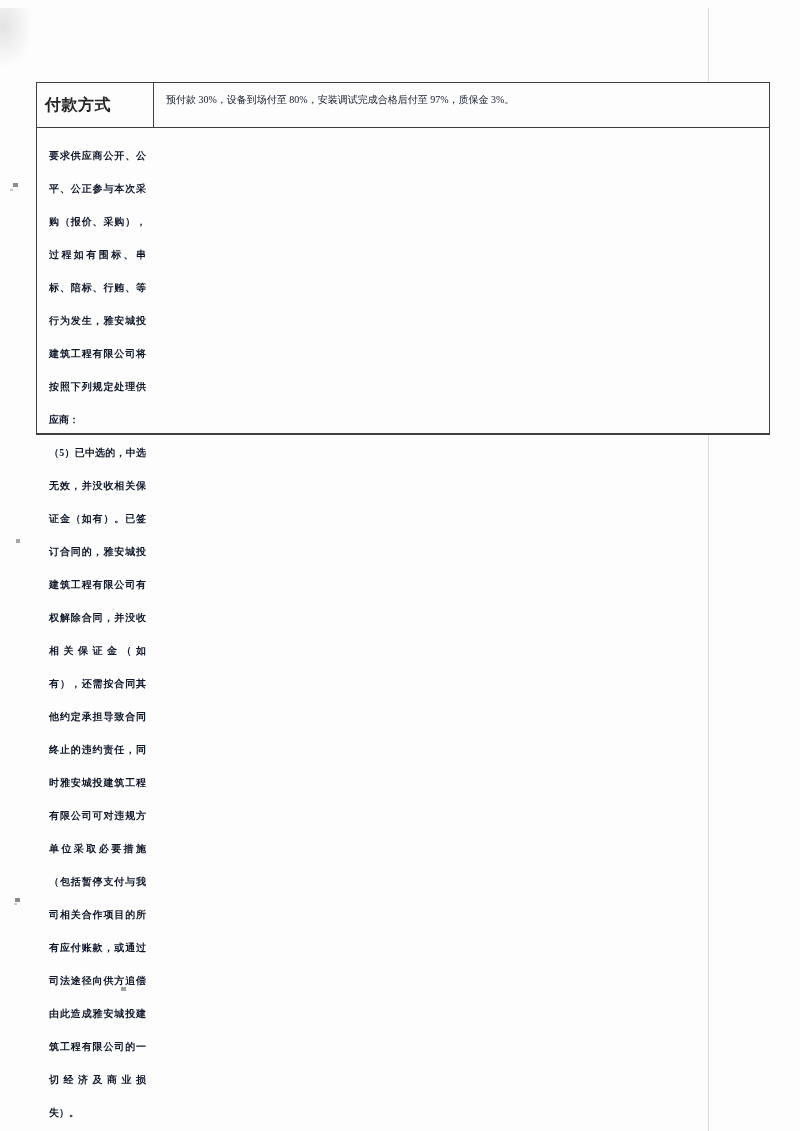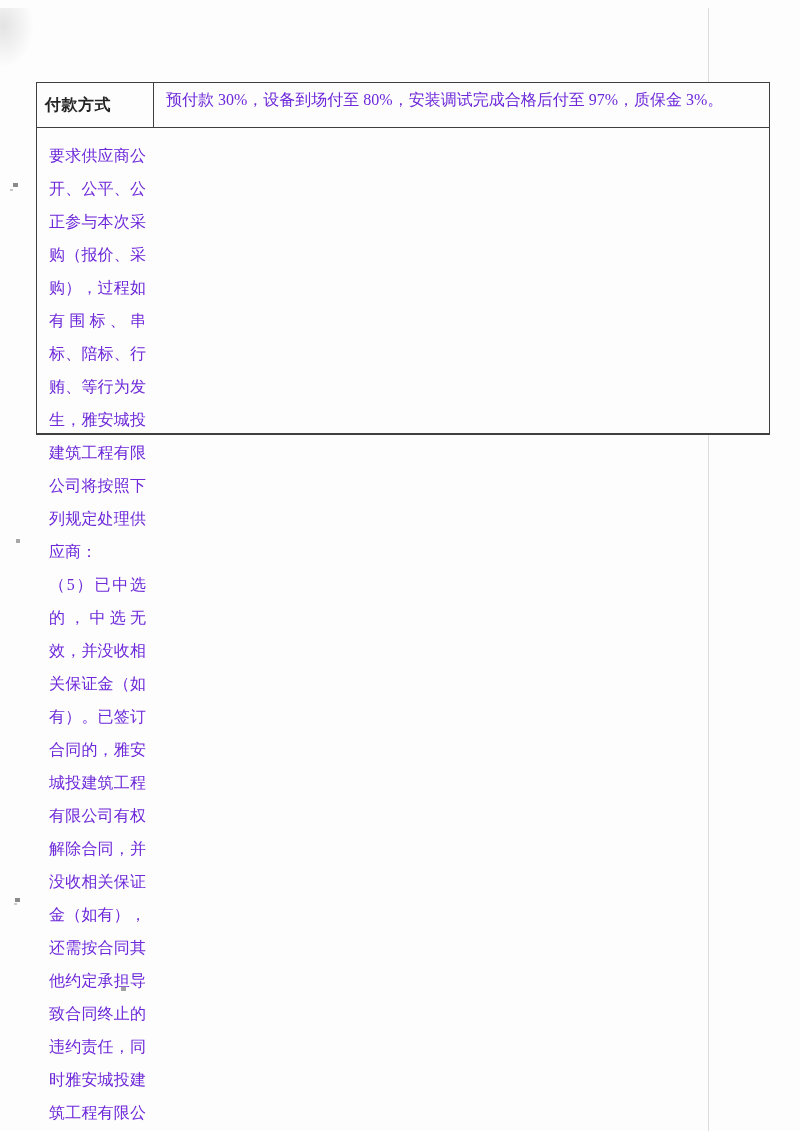--- a/index.html
+++ b/index.html
@@ -54,31 +54,32 @@
   .label-payment {
     border-bottom: 1.5px solid #3f3f3f;
     padding-left: 8px;
     justify-content: flex-start;
   }
   .label-integrity {
     justify-content: center;
     padding-left: 0;
   }
   .content-cell {
-    font-size: 16px;
-    color: #6d28d9;
+    font-size: 10px;
+    color: #0f172a;
   }
   .content-payment {
     border-bottom: 1.5px solid #3f3f3f;
     padding: 7px 8px 0 12px;
     line-height: 20px;
   }
   .content-integrity {
     padding: 11px 8px 0 12px;
     line-height: 33px;
+    font-weight: bold;
   }
   .content-integrity p {
     text-align: justify;
     text-align-last: left;
   }
   .scan-speck {
     position: absolute;
     background: #6f6f6f;
     width: 4px; height: 3px;
     opacity: 0.8;

